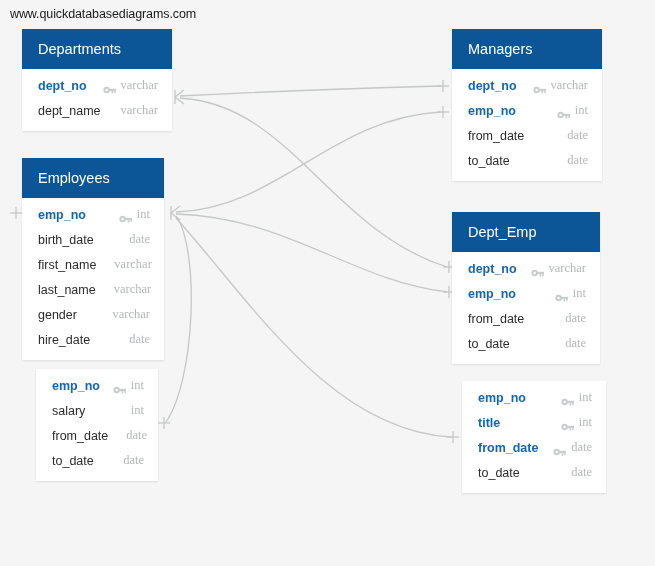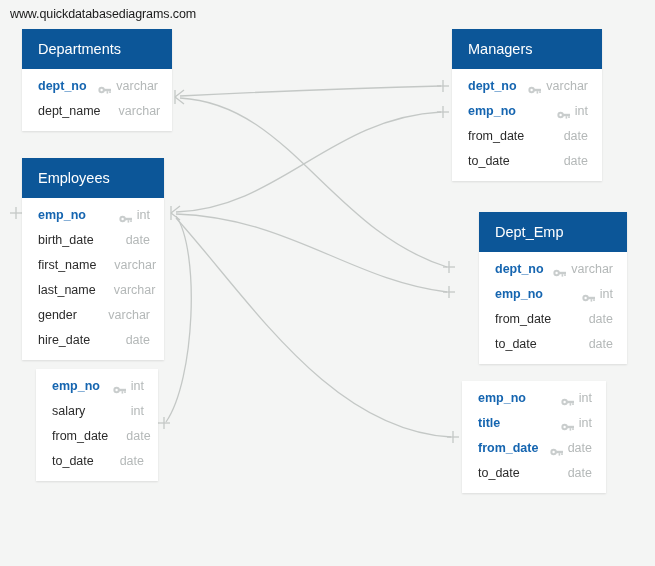--- a/index.html
+++ b/index.html
@@ -82,20 +82,21 @@
     margin-right: 5px;
     flex: 0 0 auto;
     display: inline-block;
   }
   .key-icon.hidden { visibility: hidden; }
   .field-type {
     font-size: 12.5px;
     color: #b4b8b8;
     flex: 0 0 auto;
     text-align: right;
+    font-family: Liberation Serif, serif;
   }
 </style>
 </head>
 <body>
 
 <div id="canvas">
 
   <div class="url-label">www.quickdatabasediagrams.com</div>
 
   <svg id="links" viewBox="0 0 655 566">
@@ -397,21 +398,21 @@
         <rect x="6" y="3.8" width="7" height="2.4" fill="#c9cdcd"></rect>
         <rect x="8.6" y="6.2" width="1.6" height="2.4" fill="#c9cdcd"></rect>
         <rect x="11.2" y="6.2" width="1.6" height="1.8" fill="#c9cdcd"></rect>
       </svg>
     </span>
     <span class="field-type">date</span>
   </div>
 </div>
   </div>
 
-  <div class="table-card" style="left: 479px; top: 212px; width: 148px;">
+  <div class="table-card" style="left: 452px; top: 212px; width: 148px;">
     <div class="table-header">Dept_Emp</div>
     <div class="field-list">
   <div class="field-row pk">
     <span class="field-name">dept_no</span>
     <span class="field-spacer"></span>
     <span class="key-icon">
       <svg viewBox="0 0 13 10" width="13" height="10">
         <circle cx="3.6" cy="5" r="3.2" fill="#c9cdcd"></circle>
         <circle cx="3.6" cy="5" r="1.2" fill="#ffffff"></circle>
         <rect x="6" y="3.8" width="7" height="2.4" fill="#c9cdcd"></rect>

